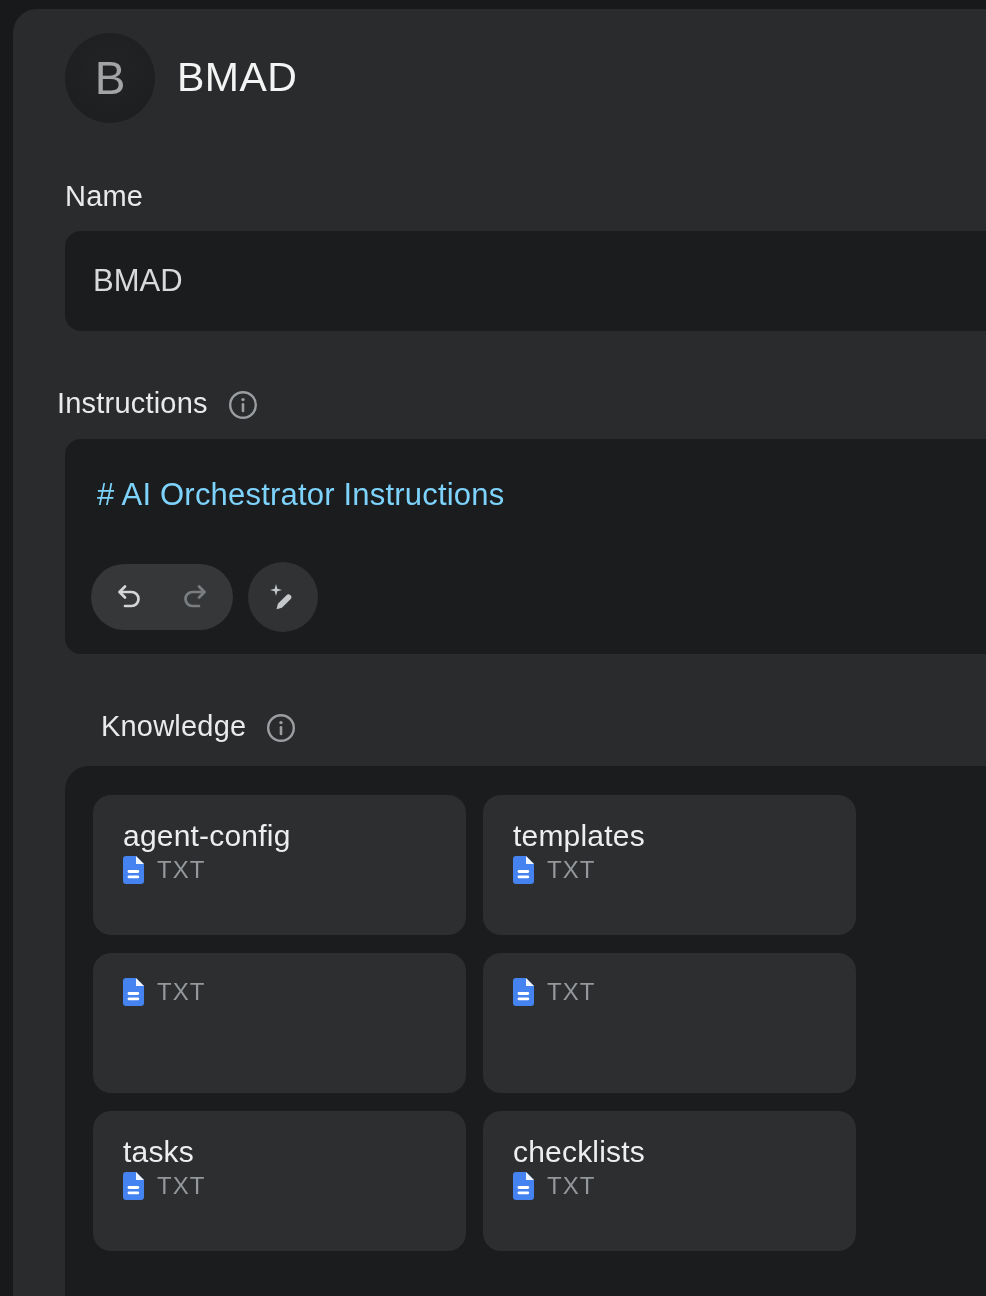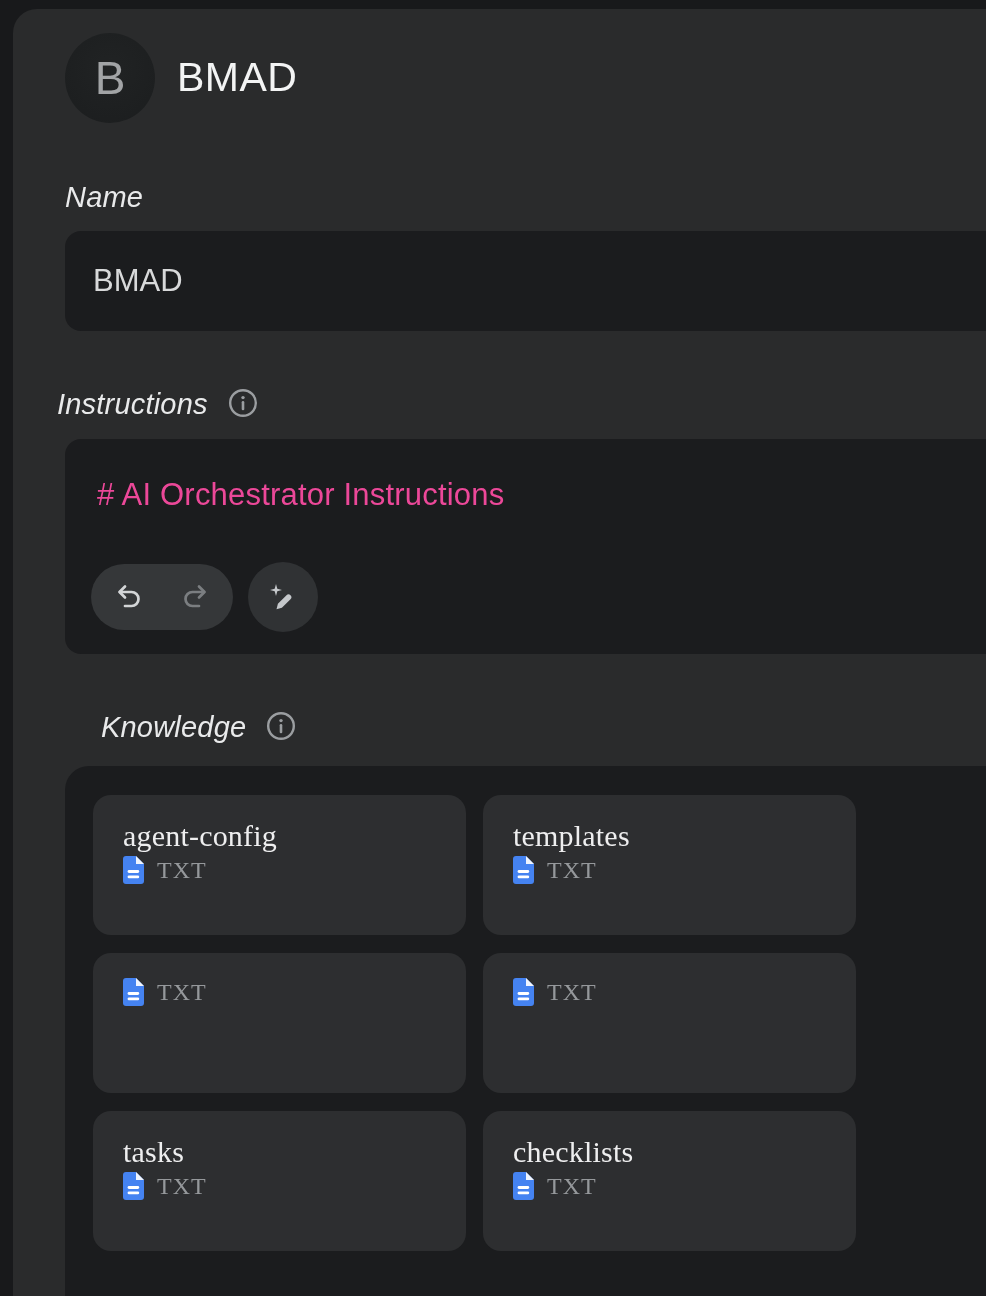--- a/index.html
+++ b/index.html
@@ -20,40 +20,40 @@
     position:absolute;left:52px;top:24px;width:90px;height:90px;border-radius:50%;
     background:radial-gradient(circle at 50% 40%,#212324 0%,#1d1f20 70%,#1b1d1e 100%);
     display:flex;align-items:center;justify-content:center;
   }
   .avatar-letter{font-size:46px;font-weight:500;color:#a2a4a6;line-height:1;}
   .app-title{
     position:absolute;left:164px;top:46px;font-size:41px;font-weight:400;
     color:#f3f4f4;letter-spacing:.5px;line-height:1.1;
   }
   
-  .section-label-row{position:absolute;display:flex;align-items:flex-start;gap:20px;height:32px;font-style:italic;}
+  .section-label-row{position:absolute;display:flex;align-items:flex-end;gap:20px;height:32px;}
   .row-name{left:52px;top:172px;}
   .row-instructions{left:44px;top:379px;}
   .row-knowledge{left:52px;top:702px;margin-left:36px;}
   .section-label{font-size:29px;font-weight:500;color:#e9eaeb;letter-spacing:.2px;}
   .info-icon{width:30px;height:30px;display:inline-flex;}
   
   .name-input{
     position:absolute;left:52px;top:222px;width:990px;height:100px;
     background:#1b1c1e;border-radius:16px;border:none;outline:none;
     color:#d8d9da;font-size:31px;padding:0 0 0 28px;box-sizing:border-box;
     font-family:"Liberation Sans","DejaVu Sans",sans-serif;
   }
   
   .instructions-box{
     position:absolute;left:52px;top:430px;width:990px;height:215px;
     background:#1b1c1e;border-radius:16px;
   }
   .instructions-text{
-    position:absolute;left:32px;top:38px;font-size:31px;color:#ec4899;
+    position:absolute;left:32px;top:38px;font-size:31px;color:#7dd3fc;
     letter-spacing:.2px;white-space:pre;
   }
   .undo-redo-pill{
     position:absolute;left:26px;top:125px;width:142px;height:66px;
     background:#353739;border-radius:33px;
     display:flex;align-items:center;justify-content:center;gap:20px;
   }
   .icon-btn{width:46px;height:46px;display:flex;align-items:center;justify-content:center;
     background:transparent;border:none;padding:0;cursor:pointer;}
   .wand-btn{
@@ -61,21 +61,21 @@
     background:#303234;border:none;display:flex;align-items:center;justify-content:center;
     padding:0;cursor:pointer;
   }
   
   .knowledge-panel{
     position:absolute;left:52px;top:757px;width:990px;height:650px;
     background:#1b1c1e;border-radius:24px 24px 0 0;
   }
   .knowledge-cards{
     position:absolute;left:28px;top:29px;
-    display:grid;grid-template-columns:373px 373px;gap:18px 17px;font-family:Liberation Serif, serif;
+    display:grid;grid-template-columns:373px 373px;gap:18px 17px;
   }
   .card{
     width:373px;height:140px;background:#2d2e30;border-radius:18px;
     box-sizing:border-box;padding:23px 0 0 30px;
   }
   .card-title{font-size:30px;font-weight:500;color:#eeeeef;line-height:36px;letter-spacing:.2px;}
   .card-meta{display:flex;align-items:center;gap:13px;margin-top:1px;height:30px;}
   .doc-icon{width:21px;height:28px;display:inline-flex;}
   .file-type{font-size:24px;color:#95989b;letter-spacing:1px;}
   svg{display:block;}

